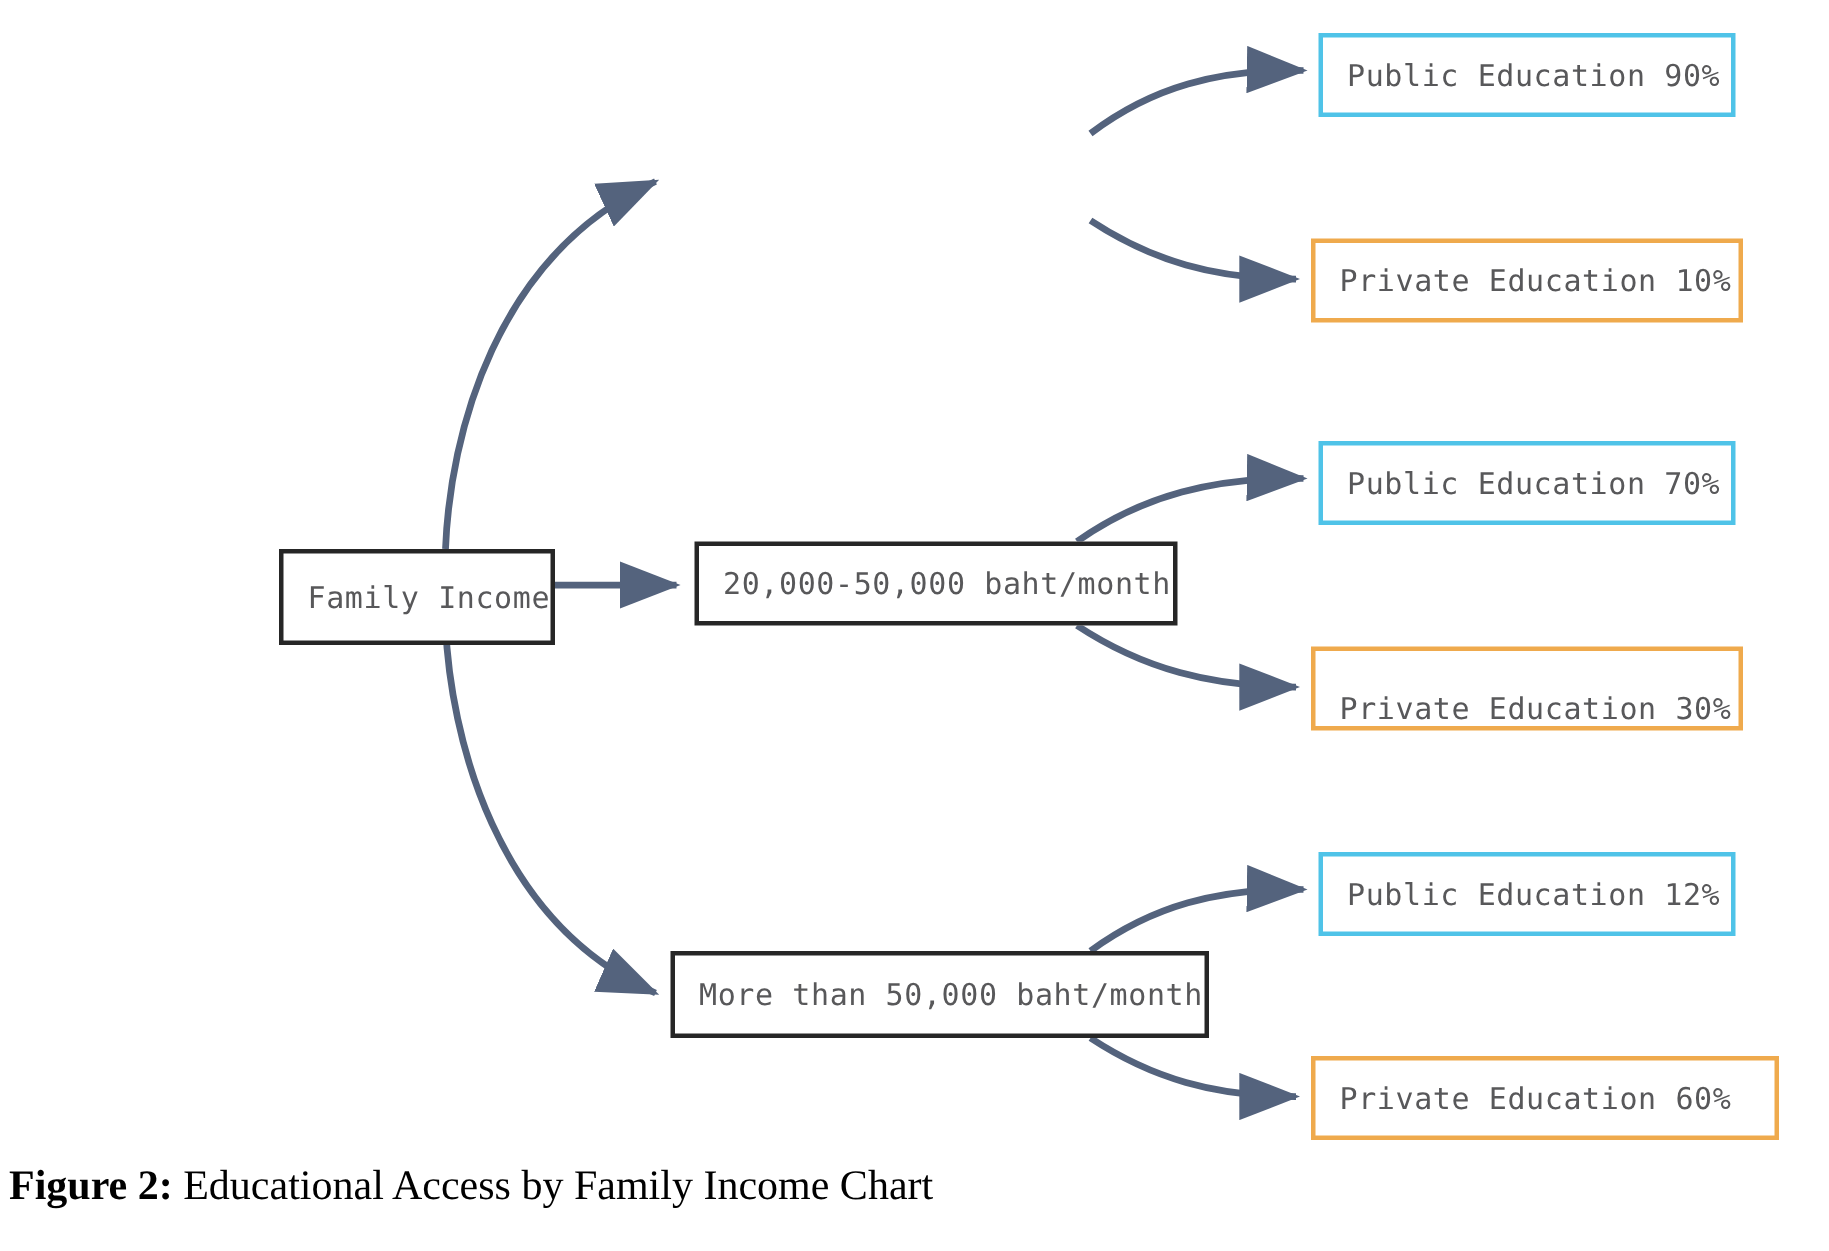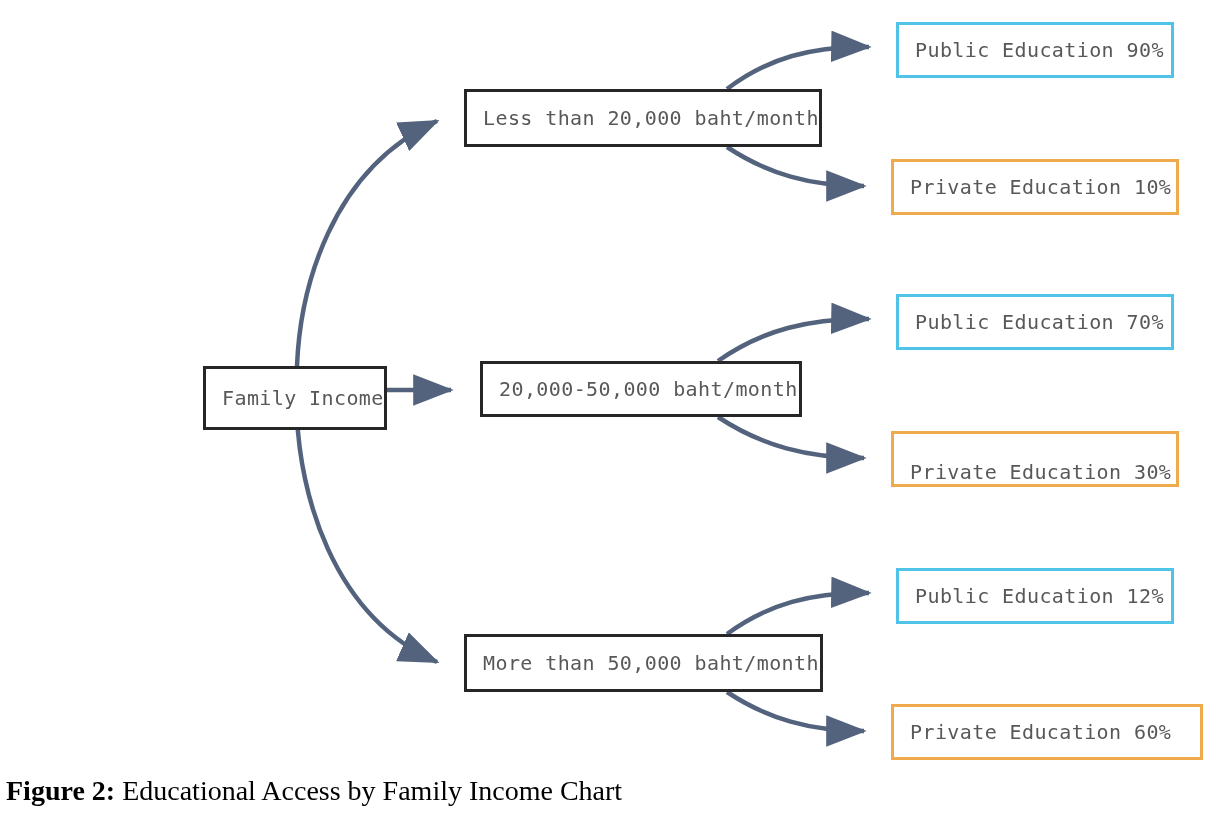--- a/index.html
+++ b/index.html
@@ -39,21 +39,20 @@
     display: flex;
     align-items: center;
     background: #ffffff;
     color: #58585a;
     font-family: "DejaVu Sans Mono", "Liberation Mono", monospace;
     font-size: 20px;
     letter-spacing: 0.4px;
     white-space: nowrap;
     padding: 0 16px;
     z-index: 2;
-    margin-left: 17px;
   }
 
   .node-root,
   .node-branch {
     border: 3px solid #262626;
   }
 
   .node-public {
     border: 3px solid #4FC3E8;
   }
@@ -118,23 +117,20 @@
 
     <path d="M 727 634 C 768 604, 812 592, 869 593" fill="none" stroke="#54637D" stroke-width="4.5" marker-end="url(#arrowhead)"></path>
 
     <path d="M 727 692 C 768 719, 810 731, 864 731" fill="none" stroke="#54637D" stroke-width="4.5" marker-end="url(#arrowhead)"></path>
   </svg>
 
   <div class="node node-root" id="node-root">
     <span>Family Income</span>
   </div>
 
-  <div class="node node-branch" id="node-income-low">
-    <span>Less than 20,000 baht/month</span>
-  </div>
 
   <div class="node node-branch" id="node-income-mid">
     <span>20,000-50,000 baht/month</span>
   </div>
 
   <div class="node node-branch" id="node-income-high">
     <span>More than 50,000 baht/month</span>
   </div>
 
   <div class="node node-public" id="node-public-90">

